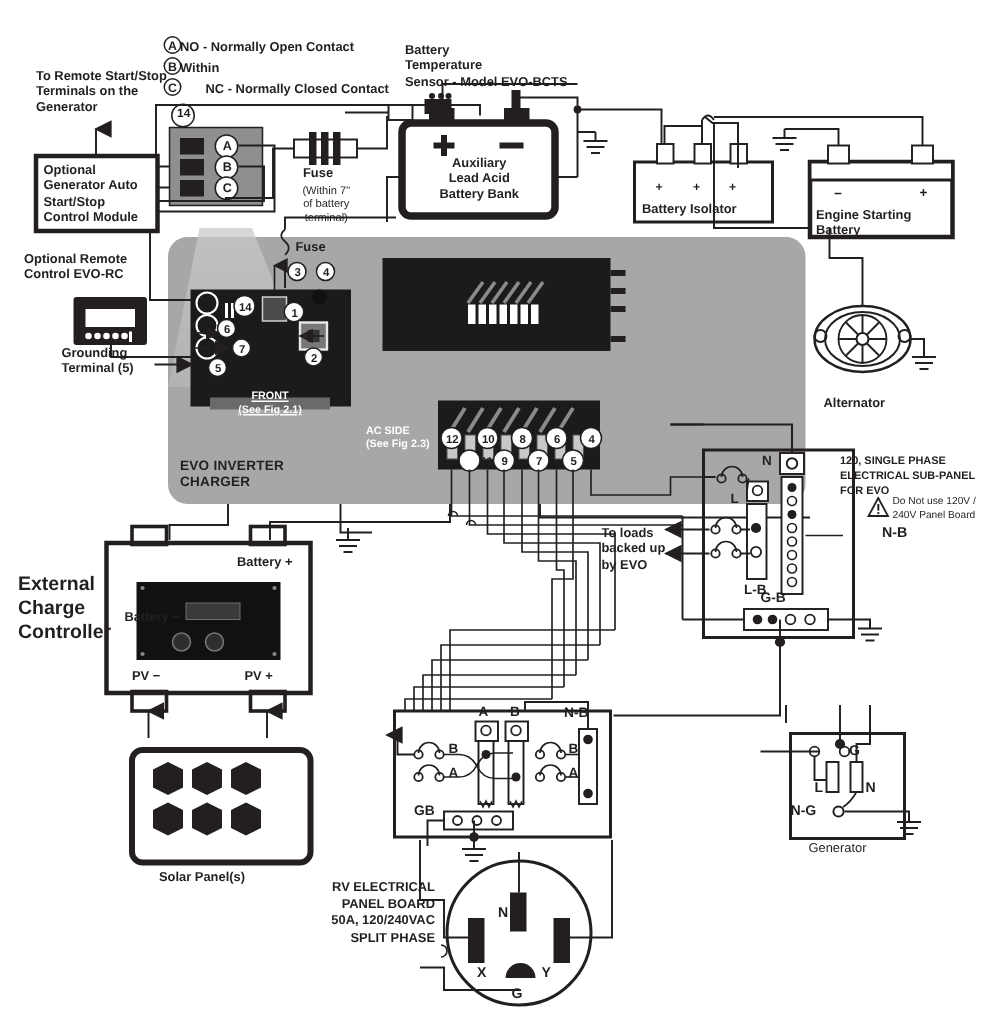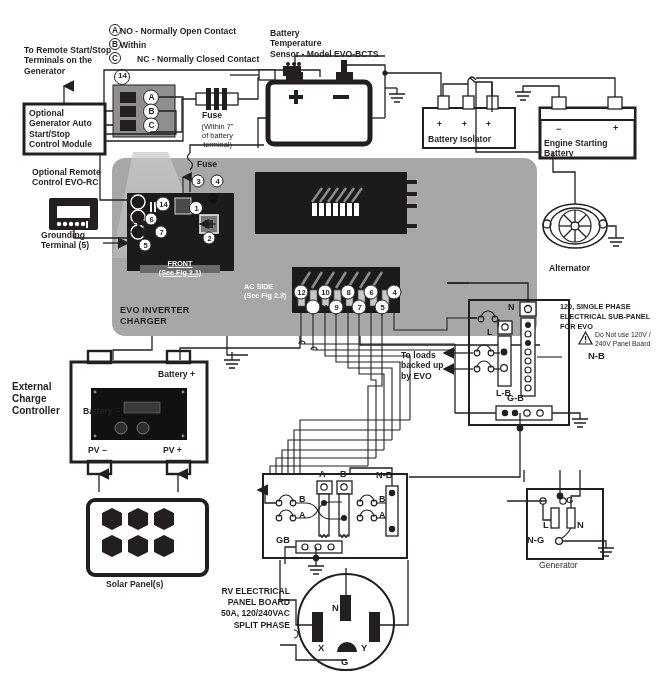--- a/index.html
+++ b/index.html
@@ -425,34 +425,37 @@
 
   <div class="lbl" style="left:116px; top:71px; width:13px; text-align:center; font-size:8px;">14</div>
   <div class="lbl" style="left:146px; top:92px; width:11px; text-align:center; font-size:8.4px;">A</div>
   <div class="lbl" style="left:146px; top:106px; width:11px; text-align:center; font-size:8.4px;">B</div>
   <div class="lbl" style="left:146px; top:120px; width:11px; text-align:center; font-size:8.4px;">C</div>
 
   <div class="lbl" style="left:29px; top:108px; font-size:8.6px;">Optional
 Generator Auto
 Start/Stop
 Control Module</div>
-  <div class="lbl" style="left:32px; top:167px; font-size:8.6px;">Optional Remote
+  <div class="lbl" style="left:16px; top:167px; font-size:8.6px;">Optional Remote
 Control EVO-RC</div>
   <div class="lbl" style="left:41px; top:230px; font-size:8.6px;">Grounding
 Terminal (5)</div>
 
   <div class="lbl" style="left:202px; top:110px; font-size:8.6px;">Fuse</div>
   <div class="lbl" style="left:190px; top:122px; font-size:7.4px; font-weight:normal; text-align:center; width:55px;">(Within 7"
 of battery
 terminal)</div>
   <div class="lbl" style="left:197px; top:159px; font-size:8.6px;">Fuse</div>
 
   <div class="lbl" style="left:270px; top:28px; font-size:8.6px;">Battery
 Temperature
 Sensor  - Model EVO-BCTS</div>
+  <div class="lbl" style="left:272px; top:103px; font-size:8.6px; width:95px; text-align:center;">Auxiliary
+Lead Acid
+Battery Bank</div>
 
   <div class="lbl" style="left:437px; top:120px; font-size:8.2px;">+</div>
   <div class="lbl" style="left:462px; top:120px; font-size:8.2px;">+</div>
   <div class="lbl" style="left:486px; top:120px; font-size:8.2px;">+</div>
   <div class="lbl" style="left:428px; top:134px; font-size:8.6px;">Battery Isolator</div>
 
   <div class="lbl" style="left:556px; top:124px; font-size:9px;">−</div>
   <div class="lbl" style="left:613px; top:123px; font-size:9px;">+</div>
   <div class="lbl" style="left:544px; top:138px; font-size:8.6px;">Engine Starting
 Battery</div>
@@ -497,21 +500,21 @@
   </svg>
   <div class="lbl" style="left:508px; top:302px; font-size:9px;">N</div>
   <div class="lbl" style="left:588px; top:350px; font-size:9.5px;">N-B</div>
   <div class="lbl" style="left:487px; top:327px; font-size:9px;">L</div>
   <div class="lbl" style="left:496px; top:388px; font-size:9px;">L-B</div>
   <div class="lbl" style="left:507px; top:393px; font-size:9.2px;">G-B</div>
   <div class="lbl" style="left:401px; top:350px; font-size:8.6px;">To loads
 backed up
 by EVO</div>
 
-  <div class="lbl" style="left:12px; top:381px; font-size:10px;">External
+  <div class="lbl" style="left:12px; top:381px; font-size:13px;">External
 Charge
 Controller</div>
   <div class="lbl" style="left:83px; top:369px; font-size:8.6px;margin-top:37px;">Battery −</div>
   <div class="lbl" style="left:158px; top:369px; font-size:8.6px;">Battery +</div>
   <div class="lbl" style="left:88px; top:445px; font-size:8.6px;">PV −</div>
   <div class="lbl" style="left:163px; top:445px; font-size:8.6px;">PV +</div>
   <div class="lbl" style="left:106px; top:579px; font-size:8.6px;">Solar Panel(s)</div>
 
   <div class="lbl" style="left:194px; top:586px; font-size:8.6px; text-align:right; width:96px; line-height:1.3;">RV ELECTRICAL
 PANEL BOARD

